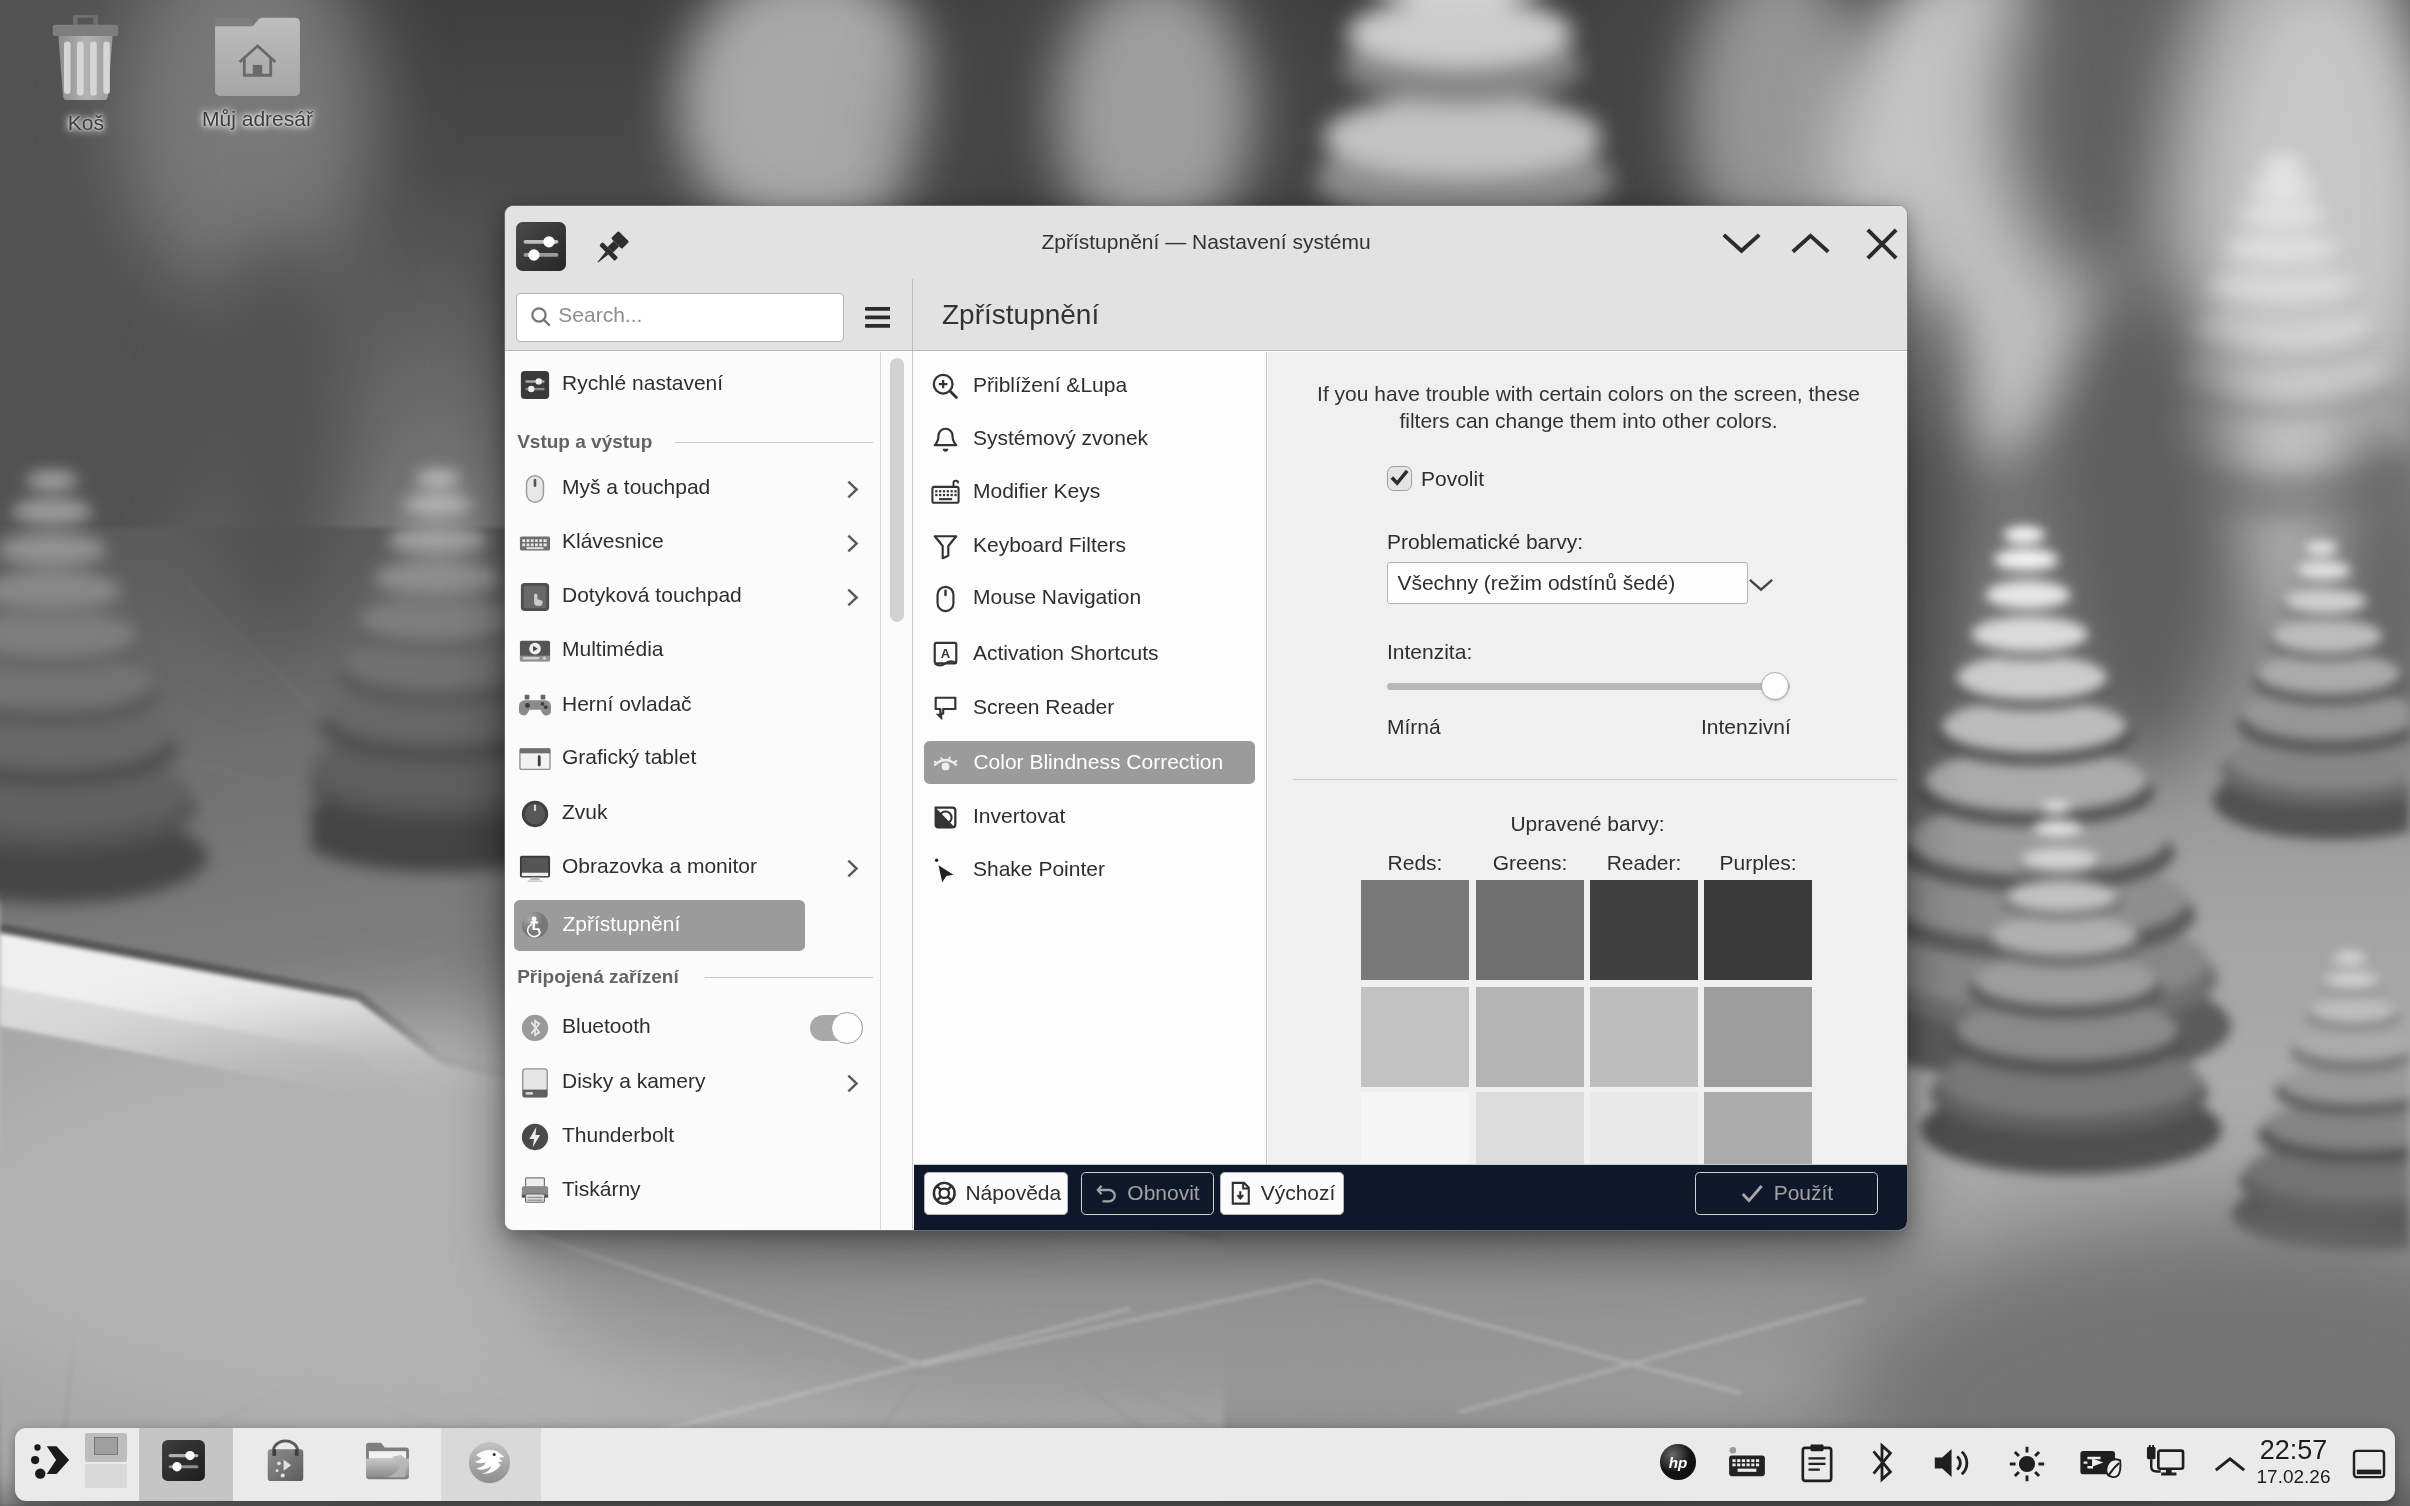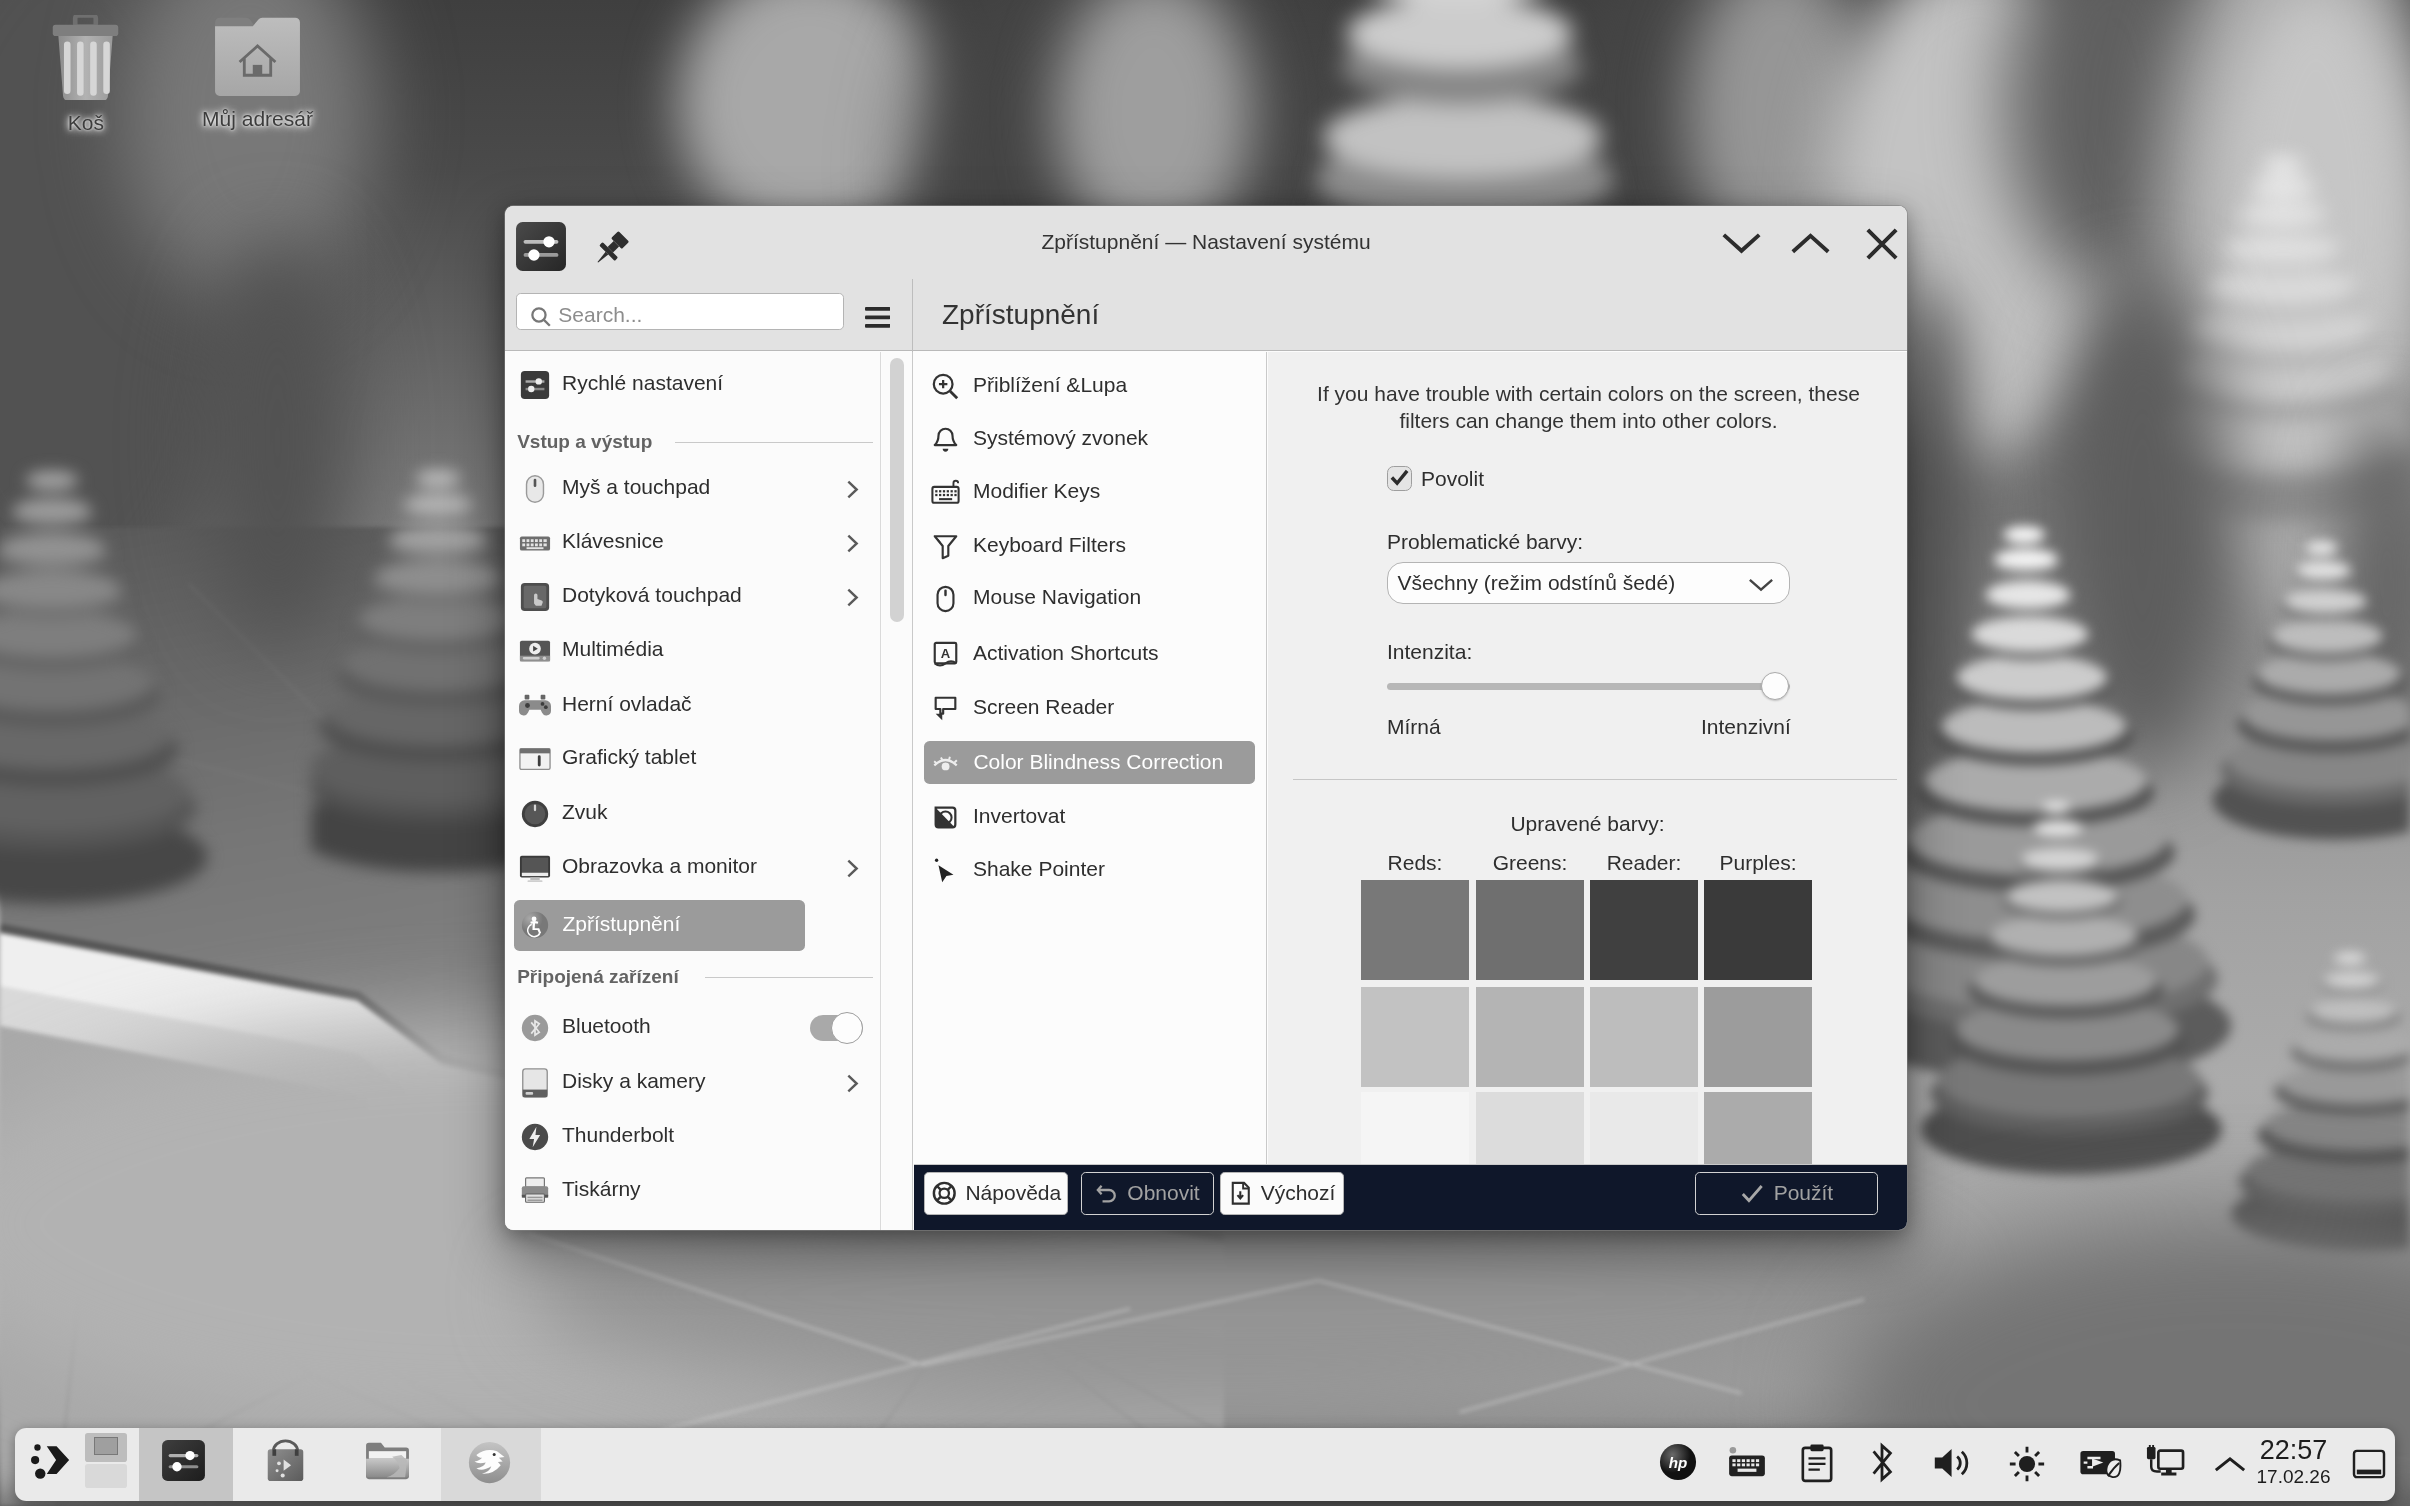--- a/index.html
+++ b/index.html
@@ -8,21 +8,21 @@
 
 #wall { position:absolute; inset:0; overflow:hidden; background:linear-gradient(180deg,#3f3f3f 0px,#4a4a4a 169px,#6a6a6a 395px,#8d8d8d 659px,#a2a2a2 895px,#ababab 1083px,#a6a6a6 1243px,#9d9d9d 1384px,#8a8a8a 1450px,#6f6f6f 1507px); }
 .blob { position:absolute; border-radius:50%; }
 
 .dicon { position:absolute; width:151px; text-align:center; }
 .dicon .lbl { margin-top:7.5px; font-size:21px; color:#3c3c3c; text-shadow:0 0 7.5px rgba(255,255,255,.95), 0 0 2.8px rgba(255,255,255,.9), 0 0.9px 9.4px rgba(255,255,255,.8); }
 
 #win { position:absolute; left:505px; top:206px; width:1402px; height:1024px; border-radius:8.5px; background:#fcfcfc; box-shadow:0 0 0 0.9px rgba(130,130,130,.6), 0 22.6px 56px rgba(0,0,0,.42), 0 4.7px 19px rgba(0,0,0,.3); overflow:hidden; }
 #hdr { position:absolute; left:0; top:0; width:1402px; height:145px; background:#e2e2e2; border-bottom:0.9px solid #b9b9b9; }
 #ttl { position:absolute; left:0; top:23.5px; width:1402px; text-align:center; font-size:21px; color:#333; }
-#srch { position:absolute; left:11.3px; top:87px; width:328px; height:37px; background:#fff; border:0.9px solid #b4b4b4; border-radius:4.7px; }
+#srch { position:absolute; left:11.3px; top:87px; width:328px; height:49px; background:#fff; border:0.9px solid #b4b4b4; border-radius:4.7px; }
 #srch span { position:absolute; left:41px; top:9.4px; font-size:21px; color:#8d8d8d; }
 #pgttl { position:absolute; left:437px; top:93px; font-size:28px; color:#333; }
 #hdiv { position:absolute; left:407px; top:73px; width:0.9px; height:73px; background:#bdbdbd; }
 
 #sidebar { position:absolute; left:0; top:146px; width:376px; height:878px; background:#fbfbfb; border-right:0.9px solid #dadada; }
 #gutter { position:absolute; left:377px; top:146px; width:31px; height:878px; background:#fbfbfb; border-right:0.9px solid #c9c9c9; }
 #thumb { position:absolute; left:7.5px; top:5.6px; width:14px; height:264px; background:#d2d2d2; border-radius:7.5px; }
 #midcol { position:absolute; left:409px; top:146px; width:353px; height:812px; background:#fcfcfc; border-right:0.9px solid #c9c9c9; }
 #rpane { position:absolute; left:763px; top:146px; width:639px; height:812px; background:#f0f0f0; overflow:hidden; }
 #footer { position:absolute; left:409px; top:958px; width:993px; height:66px; background:#0f172a; border-top:0.9px solid #c9c9c9; }
@@ -38,21 +38,21 @@
 
 .mrow { position:absolute; left:0; width:353px; height:53px; }
 .mrow .ic { position:absolute; left:17px; top:11.3px; }
 .mrow .tx { position:absolute; left:59px; top:12.2px; font-size:21px; color:#2e2e2e; white-space:nowrap; }
 #msel { position:absolute; left:10.4px; top:389px; width:331px; height:43px; background:#9b9b9b; border-radius:5.6px; }
 #msel .tx { color:#fff; }
 
 #intro { position:absolute; left:38px; top:28px; width:565px; text-align:center; font-size:21px; line-height:27px; color:#333; }
 .rlabel { position:absolute; font-size:21px; color:#2e2e2e; }
 #cb { position:absolute; left:119px; top:114px; width:24.5px; height:24.5px; background:#e4e4e4; border:1.9px solid #9e9e9e; border-radius:6.6px; }
-#combo { position:absolute; left:119px; top:210px; width:403px; height:42px; background:#fdfdfd; border:0.9px solid #b4b4b4; border-radius:16px;text-decoration:underline; }
+#combo { position:absolute; left:119px; top:210px; width:361px; height:42px; background:#fdfdfd; border:0.9px solid #b4b4b4; border-radius:3px;text-decoration:underline; }
 #combo span { position:absolute; left:9.4px; top:7.5px; font-size:21px; color:#2e2e2e; }
 #slider { position:absolute; left:119px; top:331px; width:403px; height:6.6px; background:#b7b7b7; border-radius:3.8px; }
 #knob { position:absolute; left:493px; top:320px; width:28px; height:28px; background:#fdfdfd; border:0.9px solid #ababab; border-radius:50%; box-shadow:0 0.9px 1.9px rgba(0,0,0,.2); }
 #rdiv { position:absolute; left:25.4px; top:427px; width:604px; height:0.9px; background:#c6c6c6; }
 .swatch { position:absolute; width:108px; }
 
 .btn { position:absolute; top:6.6px; height:43px; border-radius:4.7px; font-size:21px; display:flex; align-items:center; justify-content:center; gap:9.4px; }
 .btn.en { background:#fbfbfb; border:0.9px solid #b5b5b5; color:#2e2e2e; }
 .btn.dis { background:transparent; border:0.9px solid #d2d2d2; color:#a2a2a2; }
 

